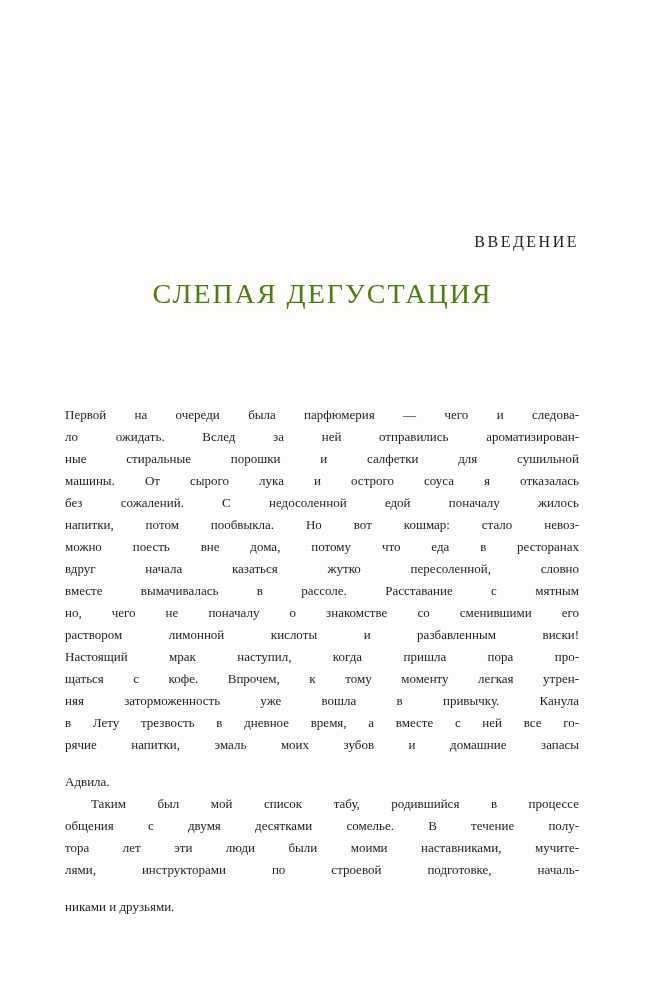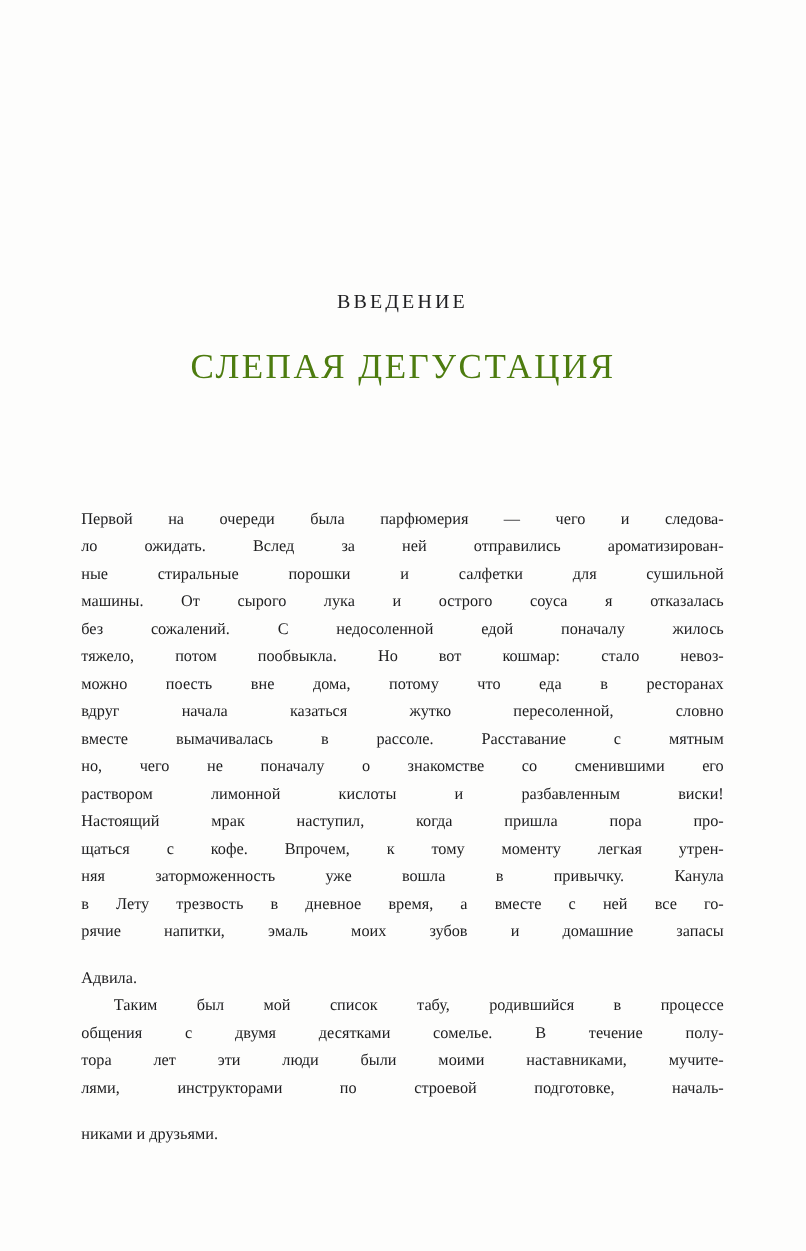--- a/index.html
+++ b/index.html
@@ -14,21 +14,21 @@
     background: #fdfdfc;
     overflow: hidden;
     font-family: "Liberation Serif", "DejaVu Serif", serif;
     color: #1d1d1f;
   }
   .kicker {
     position: absolute;
     top: 233px;
     left: 65px;
     width: 514px;
-    text-align: center;
+    text-align: right;
     font-size: 16px;
     line-height: 18px;
     letter-spacing: 2.5px;
     font-weight: 500;
     color: #202022;
   }
   .title {
     position: absolute;
     top: 278px;
     left: 0;
@@ -72,21 +72,21 @@
 
 <div class="page">
   <div class="kicker">ВВЕДЕНИЕ</div>
   <h1 class="title">СЛЕПАЯ ДЕГУСТАЦИЯ</h1>
   <div class="body-text" id="body-text">
       <div class="line">Первой на очереди была парфюмерия — чего и следова-</div>
       <div class="line">ло ожидать. Вслед за ней отправились ароматизирован-</div>
       <div class="line">ные стиральные порошки и салфетки для сушильной</div>
       <div class="line">машины. От сырого лука и острого соуса я отказалась</div>
       <div class="line">без сожалений. С недосоленной едой поначалу жилось</div>
-      <div class="line">тяжело, потом пообвыкла. Но вот кошмар: стало невоз-</div>
+      <div class="line">напитки, потом пообвыкла. Но вот кошмар: стало невоз-</div>
       <div class="line">можно поесть вне дома, потому что еда в ресторанах</div>
       <div class="line">вдруг начала казаться жутко пересоленной, словно</div>
       <div class="line">вместе вымачивалась в рассоле. Расставание с мятным</div>
       <div class="line">но, чего не поначалу о знакомстве со сменившими его</div>
       <div class="line">раствором лимонной кислоты и разбавленным виски!</div>
       <div class="line">Настоящий мрак наступил, когда пришла пора про-</div>
       <div class="line">щаться с кофе. Впрочем, к тому моменту легкая утрен-</div>
       <div class="line">няя заторможенность уже вошла в привычку. Канула</div>
       <div class="line">в Лету трезвость в дневное время, а вместе с ней все го-</div>
       <div class="line">рячие напитки, эмаль моих зубов и домашние запасы</div>

